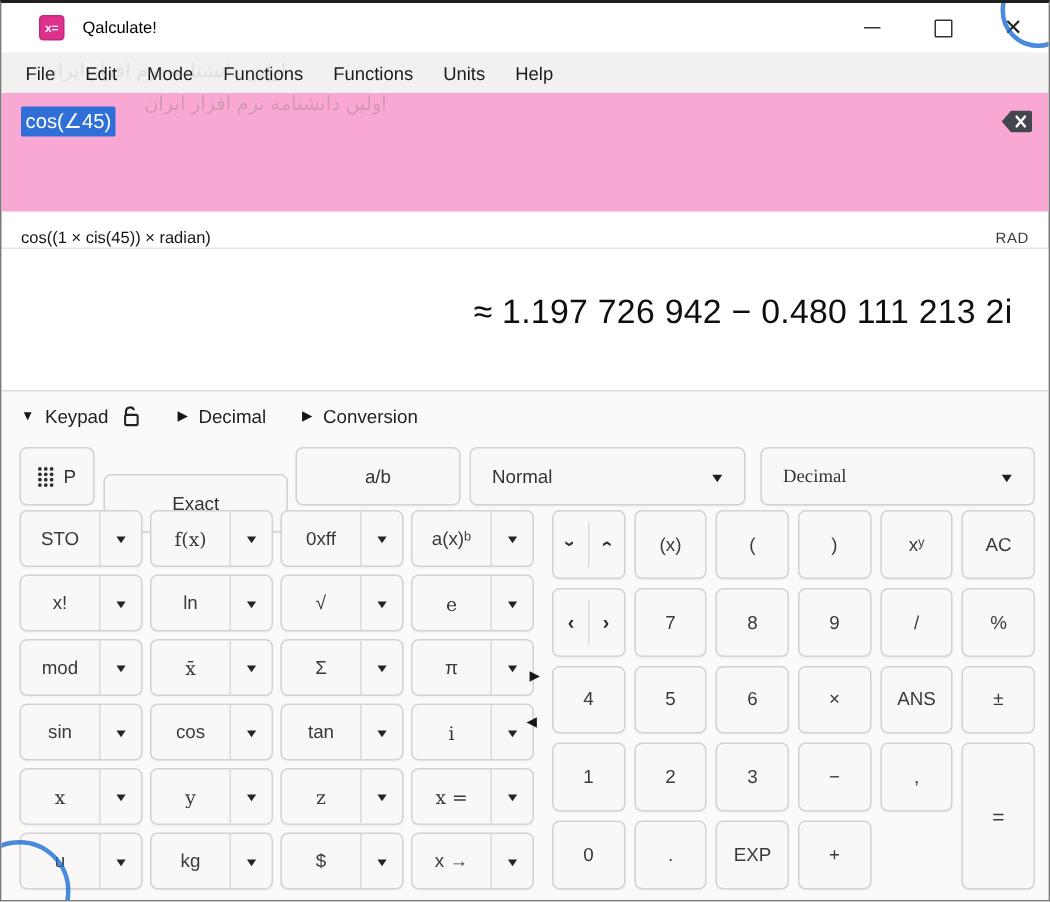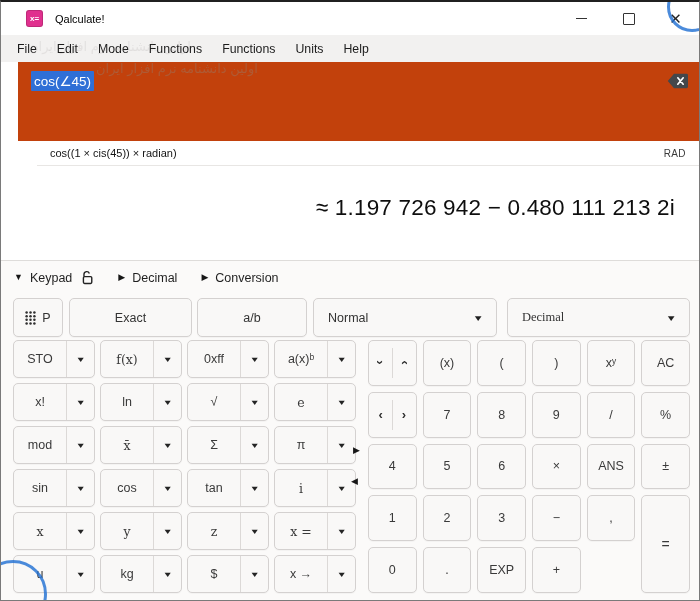--- a/index.html
+++ b/index.html
@@ -19,44 +19,44 @@
   .wincontrols{position:absolute;right:0;top:0;height:33px;display:flex;}
   .wc{width:47px;height:33px;display:flex;align-items:center;justify-content:center;cursor:default;}
   .wc-min i{display:block;width:11px;border-top:1.4px solid #333;}
   .wc-max i{display:block;width:10px;height:10px;border:1.3px solid #333;border-radius:1px;}
   .wc-close{font-size:15px;color:#222;line-height:1;}
   
   .menubar{position:absolute;left:0;top:33px;right:0;height:27px;background:#f2f1f0;
     display:flex;align-items:center;padding-left:6px;font-size:12.3px;color:#1c1c1c;}
   .menuitem{padding:4px 10px;text-align:right;}
   
-  .input-area{position:absolute;left:17px;top:60px;right:0;height:79px;background:#c2410c;}
+  .input-area{position:absolute;left:0;top:60px;right:0;height:79px;background:#f9a8d4;}
   .input-selection{position:absolute;left:13px;top:9px;background:#2f6fd6;color:#fff;
     font-size:13.5px;padding:2px 3px;border-radius:1px;}
   .clear-btn{position:absolute;right:10px;top:11px;width:22px;height:16px;}
   
   .statusline{position:absolute;left:0;top:139px;right:0;height:25px;border-bottom:1px solid #e8e6e4;
-    display:flex;justify-content:space-between;align-items:center;padding:0 13px;box-sizing:border-box;margin-left:36px;}
+    display:flex;justify-content:space-between;align-items:flex-end;padding:0 13px;box-sizing:border-box;}
   .expr{font-size:11px;color:#141414;}
   .angle-mode{font-size:10px;color:#3a3a3a;letter-spacing:.4px;padding-left:40px;}
   
   .result-area{position:absolute;left:0;top:165px;right:0;height:93px;background:#fff;}
   .result{position:absolute;right:24px;top:28px;font-size:22.5px;color:#0e0e0e;letter-spacing:.2px;white-space:nowrap;}
   
   .keypanel{position:absolute;left:0;top:258px;right:0;bottom:0;background:#fbfaf9;border-top:1px solid #dedcda;}
   .tabsrow{position:absolute;left:13px;top:9px;display:flex;align-items:center;gap:24px;font-size:12.5px;color:#1f1f1f;}
   .tab{display:flex;align-items:center;gap:7px;}
   .tri{font-size:9px;color:#161616;line-height:1;}
   .lockicon{margin-left:2px;display:flex;align-items:center;}
   
   .btn{position:absolute;top:37px;height:39px;background:#f9f8f7;border:1px solid #d4d1d0;border-radius:5px;
     display:flex;align-items:center;justify-content:center;font-size:12.5px;color:#333;box-sizing:border-box;
     box-shadow:0 1px 1px rgba(0,0,0,.03);}
   #btn-p{left:12px;width:50px;gap:6px;}
-  #btn-exact{left:68px;width:123px;}
+  #btn-exact{left:68px;width:123px;margin-top:18px;}
   #btn-ab{left:196px;width:110px;}
   #dd-normal{left:312px;width:184px;justify-content:space-between;padding:0 14px;}
   #dd-decimal{left:506px;width:183px;justify-content:space-between;padding:0 14px;font-family:Liberation Serif, serif;}
   .ddarrow{font-size:8.5px;color:#1f1f1f;transform:scaleX(1.35);}
   
   .lgrid{position:absolute;left:12px;top:79px;width:343px;height:253px;display:grid;
     grid-template-columns:repeat(4,1fr);grid-template-rows:repeat(6,1fr);gap:5px;}
   .key{background:#f9f8f7;border:1px solid #d4d1d0;border-radius:5px;display:flex;align-items:stretch;
     overflow:hidden;font-size:12.5px;color:#3a3a3a;box-shadow:0 1px 1px rgba(0,0,0,.03);}
   .klabel{flex:1;display:flex;align-items:center;justify-content:center;}

